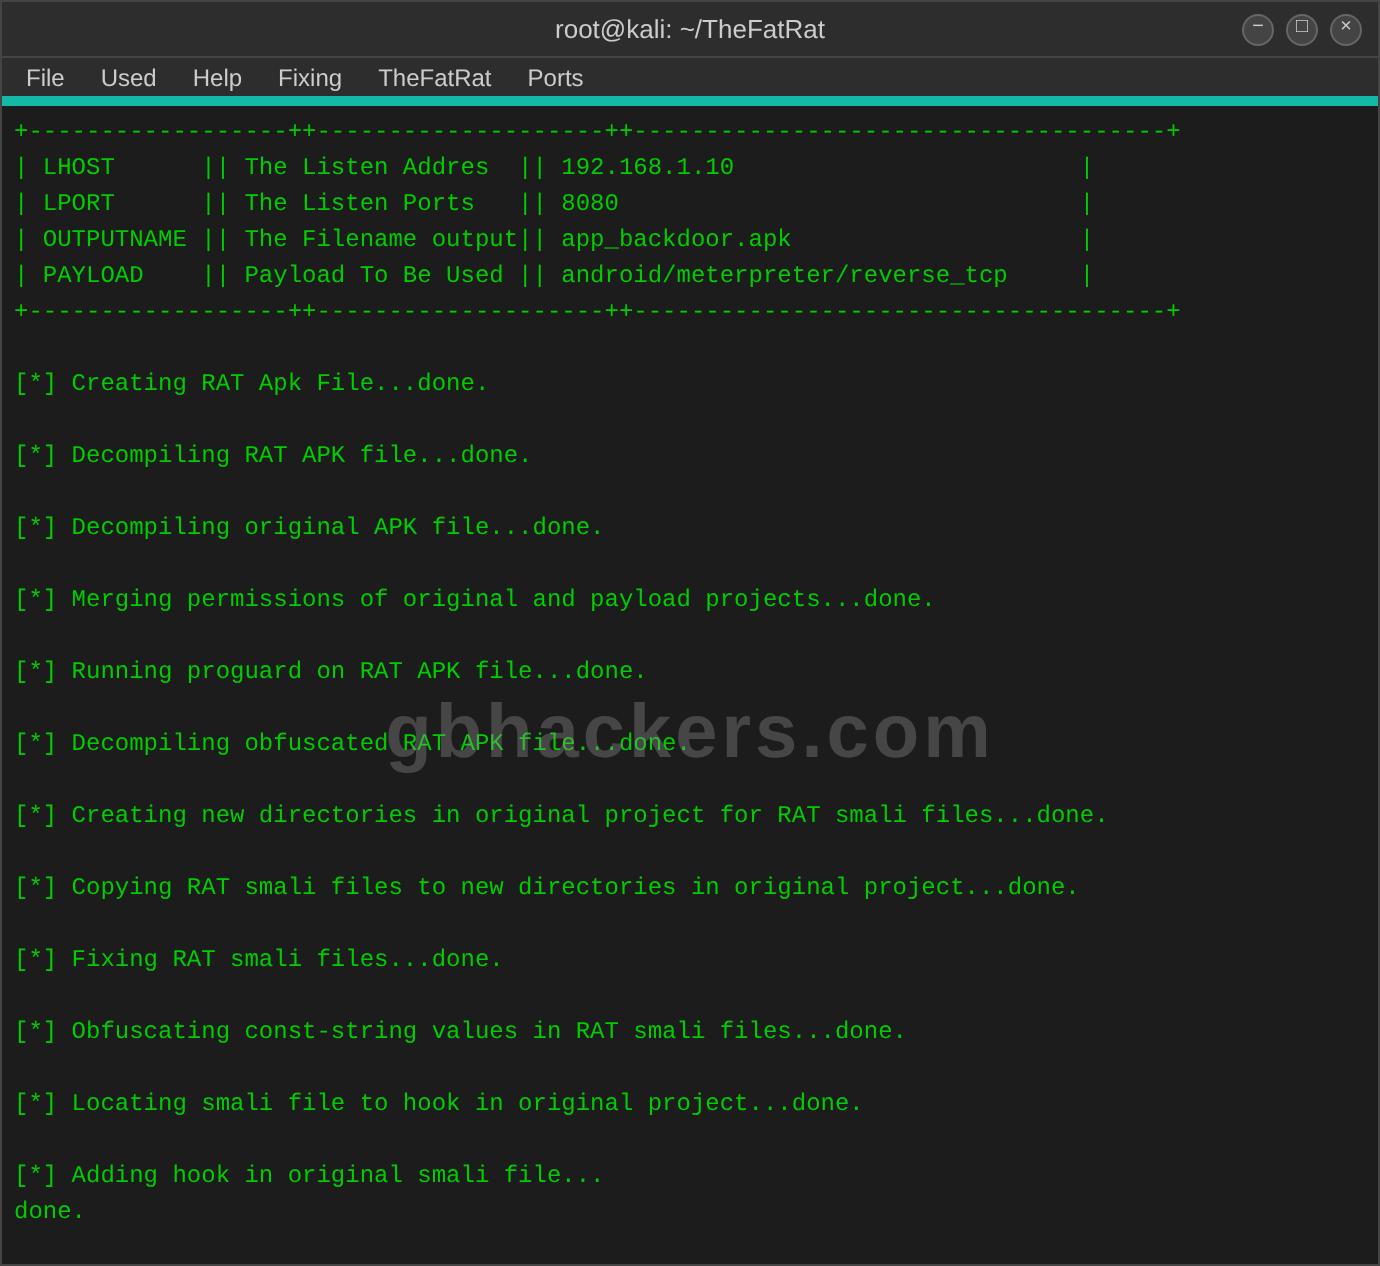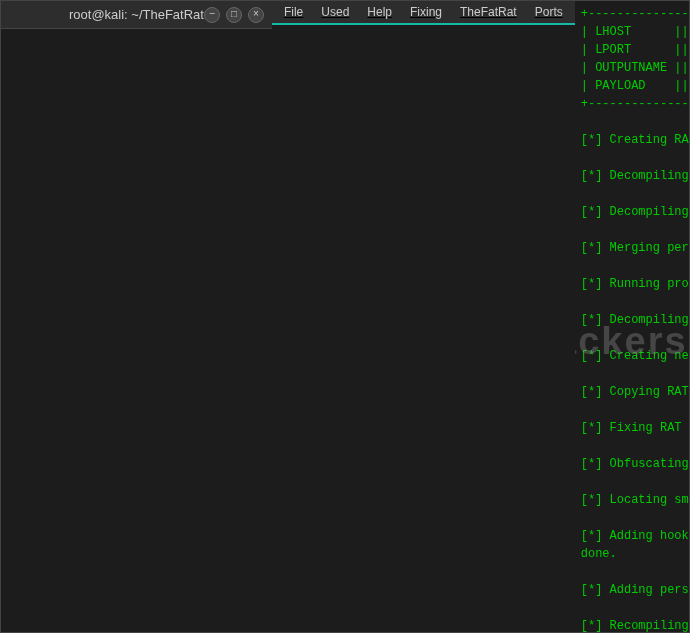--- a/index.html
+++ b/index.html
@@ -13,20 +13,21 @@
       height: 633px;
       background: #1a1a1a;
       font-family: 'Courier New', Courier, monospace;
       overflow: hidden;
     }
 
     .window {
       width: 690px;
       height: 633px;
       display: flex;
+      flex-direction: column;
       background: #1c1c1c;
       border: 1px solid #444;
     }
 
     .title-bar {
       background: #2d2d2d;
       height: 28px;
       display: flex;
       align-items: center;
       justify-content: space-between;
@@ -62,24 +63,23 @@
       background: #444;
       color: #ccc;
     }
 
     .menubar {
       background: #2d2d2d;
       height: 24px;
       display: flex;
       align-items: center;
       padding: 0 4px;
-      border-bottom: 2px solid #14b8a6;
+      border-bottom: 5px solid #14b8a6;
       flex-shrink: 0;
       gap: 2px;
-      text-decoration: underline;
     }
 
     .menu-item {
       color: #ccc;
       font-size: 12px;
       font-family: sans-serif;
       padding: 2px 8px;
       cursor: pointer;
     }
 

